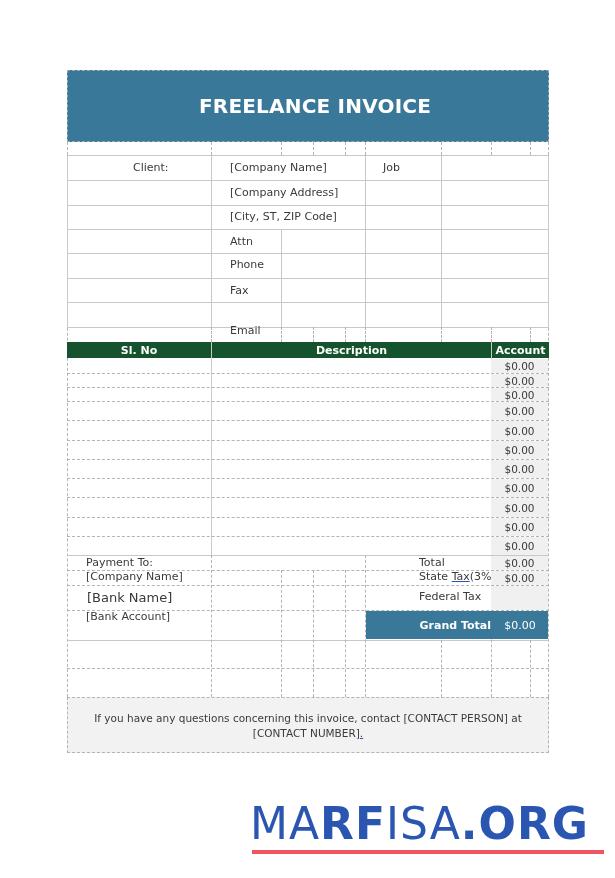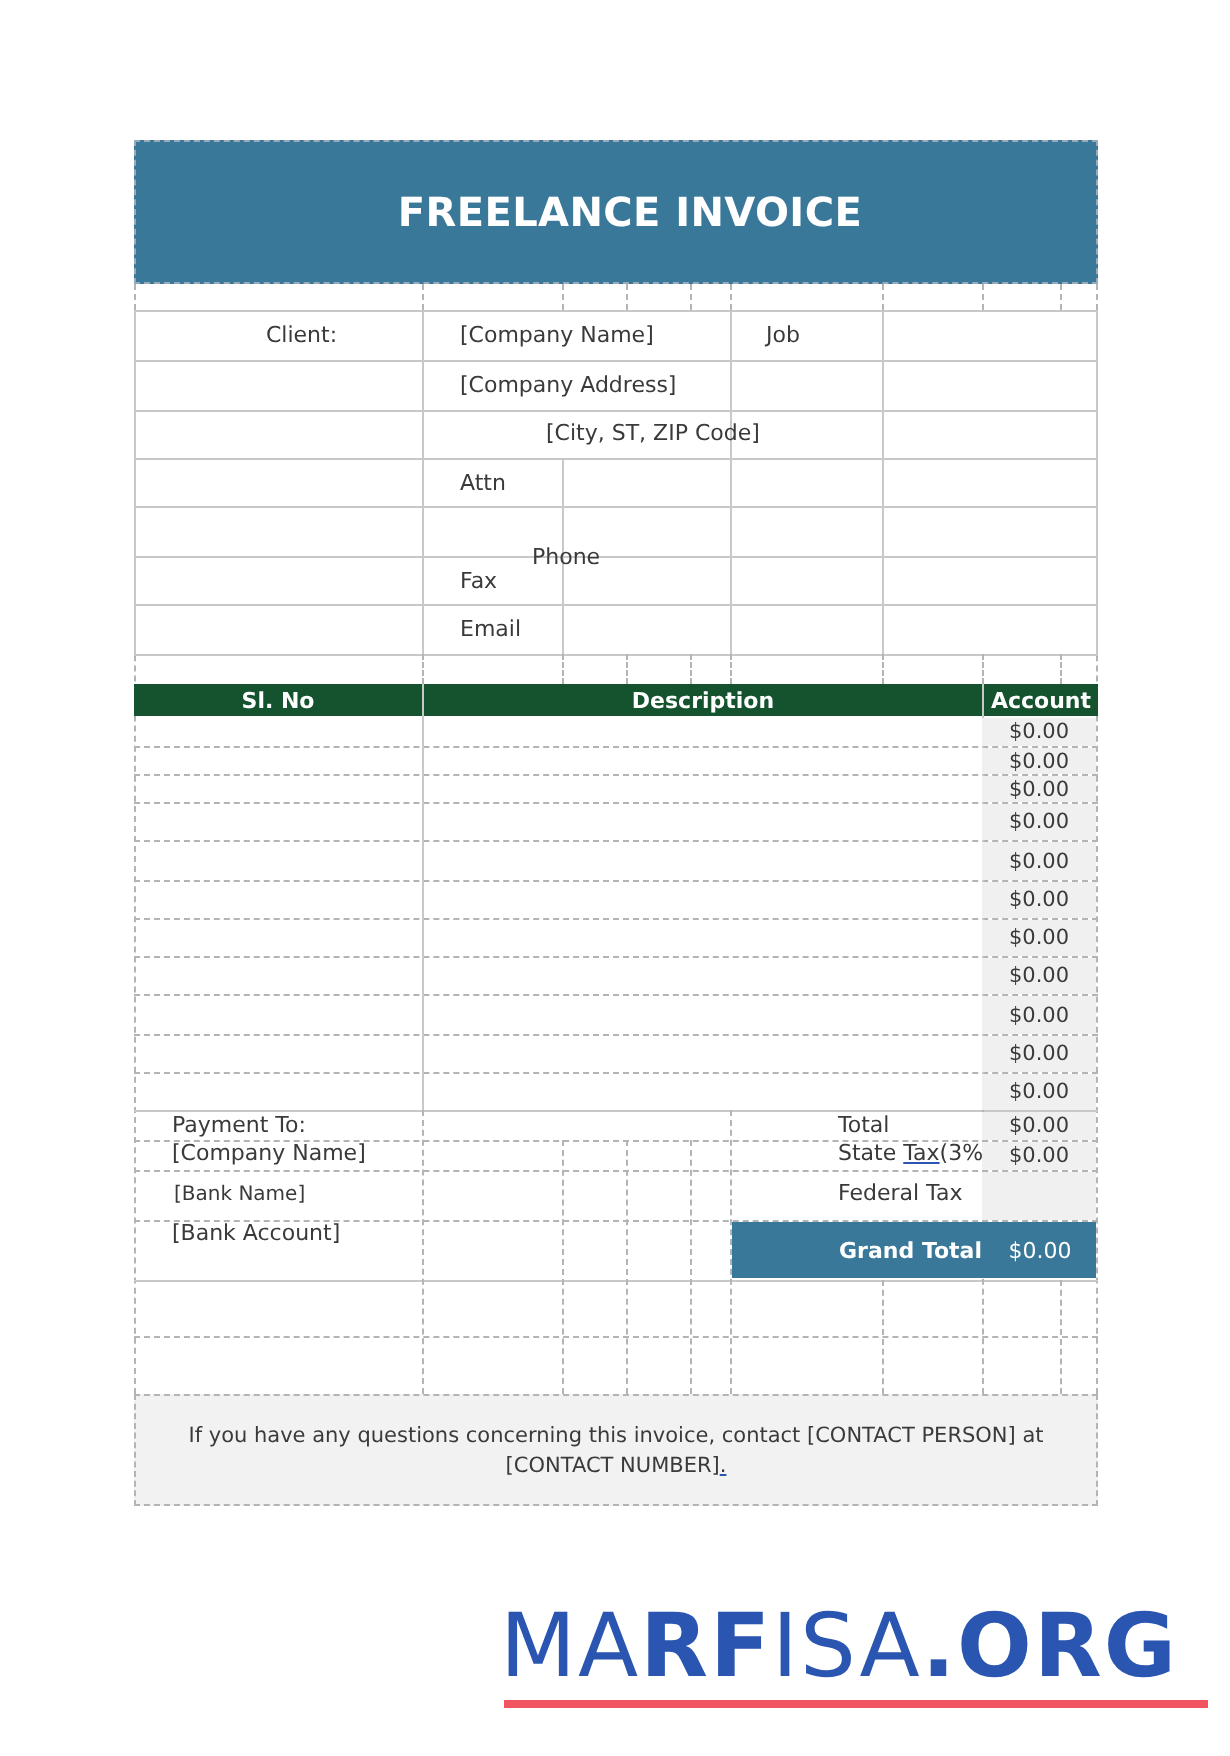--- a/index.html
+++ b/index.html
@@ -91,28 +91,28 @@
   <div class="vl" style="left:441px;top:640px;height:57px;"></div>
   <div class="vl" style="left:491px;top:555px;height:142px;"></div>
   <div class="vl" style="left:530px;top:640px;height:57px;"></div>
 </div>
 
 <div class="txt" style="left:86px;top:161px;margin-left:47px;">Client:</div>
 <div class="txt" style="left:230px;top:161px;">[Company Name]</div>
 <div class="txt" style="left:383px;top:161px;">Job</div>
 <div class="abs" style="left:442px;top:156px;width:106px;height:24px;"></div>
 <div class="txt" style="left:230px;top:186px;">[Company Address]</div>
-<div class="txt" style="left:230px;top:210px;margin-left:43px;">[City, ST, ZIP Code]</div>
+<div class="txt" style="left:230px;top:210px;">[City, ST, ZIP Code]</div>
 <div class="txt" style="left:230px;top:235px;">Attn</div>
 <div class="abs" style="left:282px;top:230px;width:83px;height:23px;"></div>
-<div class="txt" style="left:230px;top:272px;margin-left:36px;">Phone</div>
+<div class="txt" style="left:230px;top:258px;">Phone</div>
 <div class="abs" style="left:282px;top:254px;width:83px;height:24px;"></div>
 <div class="txt" style="left:230px;top:284px;">Fax</div>
 <div class="abs" style="left:282px;top:279px;width:83px;height:23px;"></div>
-<div class="txt" style="left:230px;top:308px;">Email</div>
+<div class="txt" style="left:230px;top:324px;">Email</div>
 <div class="abs" style="left:282px;top:303px;width:83px;height:24px;"></div>
 
 <div class="hdr" style="left:67px;width:144px;">Sl. No</div>
 <div class="hdr" style="left:212px;width:279px;">Description</div>
 <div class="hdr" style="left:492px;width:57px;">Account</div>
 
 <div>
   <div class="amt" style="top:359px;height:14px;">$0.00</div>
   <div class="amt" style="top:374px;height:13px;">$0.00</div>
   <div class="amt" style="top:388px;height:13px;">$0.00</div>
@@ -121,21 +121,21 @@
   <div class="amt" style="top:441px;height:18px;">$0.00</div>
   <div class="amt" style="top:460px;height:18px;">$0.00</div>
   <div class="amt" style="top:479px;height:18px;">$0.00</div>
   <div class="amt" style="top:498px;height:19px;">$0.00</div>
   <div class="amt" style="top:518px;height:18px;">$0.00</div>
   <div class="amt" style="top:537px;height:18px;">$0.00</div>
 </div>
 
 <div class="txt" style="left:86px;top:556px;">Payment To:</div>
 <div class="txt" style="left:86px;top:570px;">[Company Name]</div>
-<div class="txt" style="left:87px;top:591px;font-size:10px;">[Bank Name]</div>
+<div class="txt" style="left:87px;top:591px;font-size:13px;">[Bank Name]</div>
 <div class="txt" style="left:86px;top:610px;">[Bank Account]</div>
 
 <div class="txt" style="left:419px;top:556px;">Total</div>
 <div class="amt" style="top:556px;height:14px;">$0.00</div>
 <div class="txt" style="left:419px;top:570px;"><span>State </span><span class="und">Tax</span><span>(3%)</span></div>
 <div class="amt" style="top:571px;height:14px;">$0.00</div>
 <div class="txt" style="left:419px;top:590px;">Federal Tax</div>
 <div class="amt" style="top:586px;height:24px;"></div>
 <div class="gt" style="left:366px;top:611px;width:125px;height:28px;justify-content:flex-end;padding-right:14px;font-weight:bold;">Grand Total</div>
 <div class="gt" style="left:492px;top:611px;width:56px;height:28px;justify-content:center;">$0.00</div>

